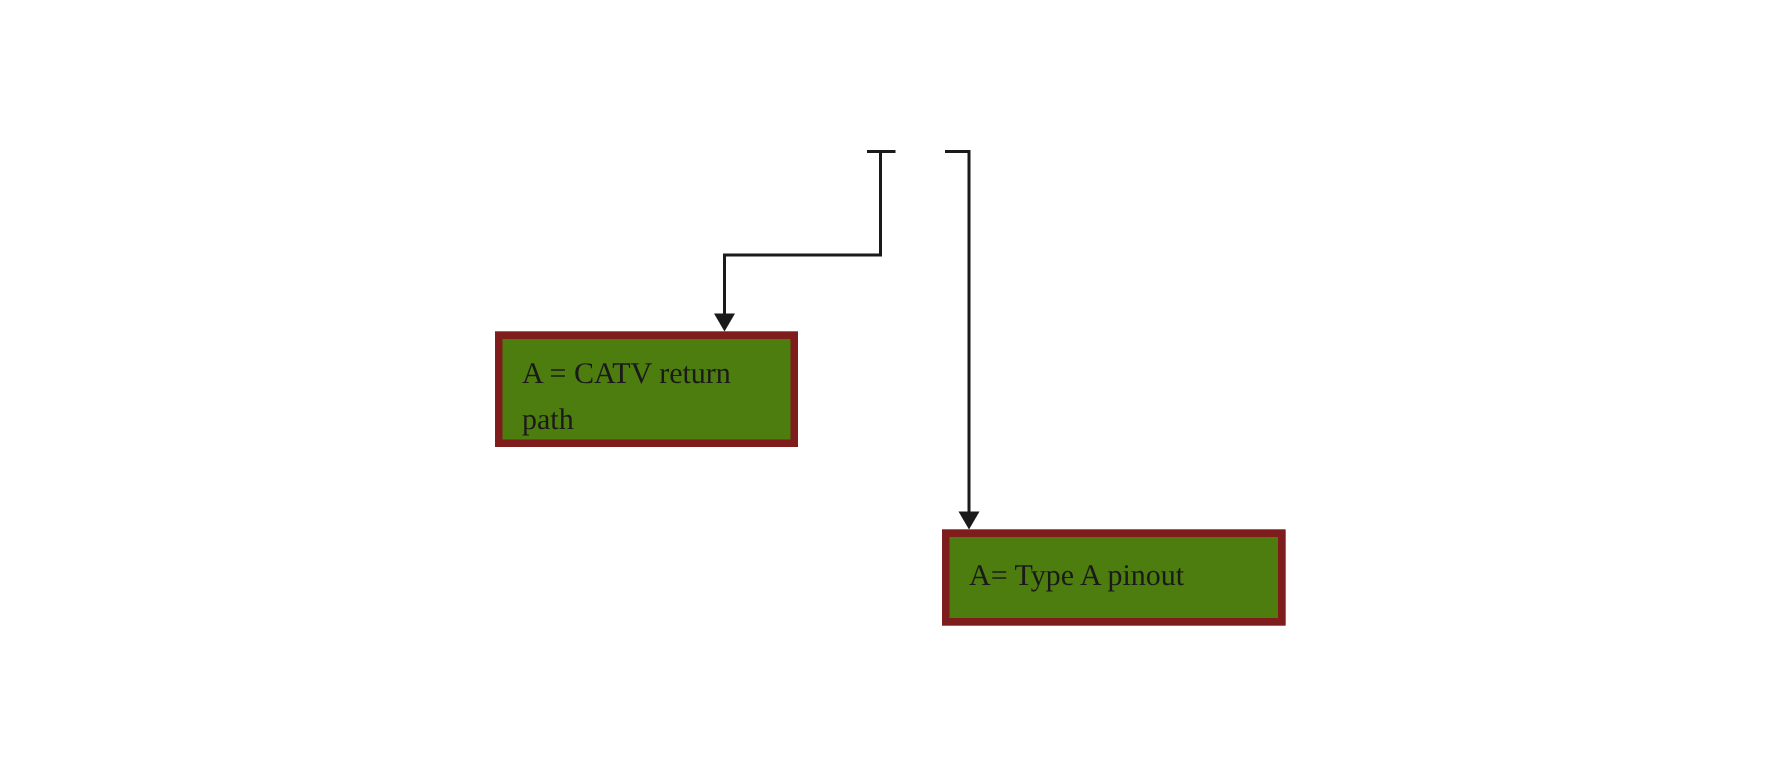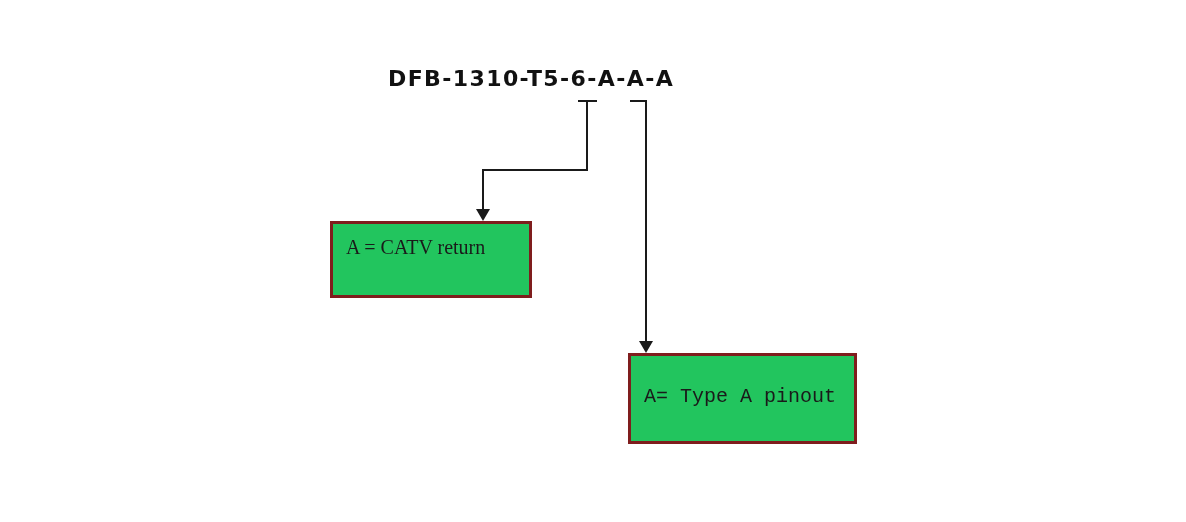--- a/index.html
+++ b/index.html
@@ -47,66 +47,65 @@
     stroke: #1a1a1a;
     stroke-width: 2;
   }
   .connectors polygon {
     fill: #1a1a1a;
     stroke: none;
   }
   .callout {
     position: absolute;
     box-sizing: border-box;
-    border: 3px solid #7f1d1d;
-    background: #22c55e;
+    border: 5px solid #7f1d1d;
+    background: #4d7c0f;
     font-family: "Liberation Serif", serif;
     font-size: 20px;
     line-height: 31px;
     color: #1a1a1a;
   }
   .callout-catv {
     left: 330px;
     top: 221px;
     width: 202px;
     height: 77px;
     padding: 8px 0 0 13px;
   }
   .callout-pinout {
     left: 628px;
     top: 353px;
     width: 229px;
-    height: 91px;
-    padding: 25px 0 0 13px;
-    font-family: Liberation Mono, monospace;
+    height: 64px;
+    padding: 11px 0 0 13px;
   }
 </style>
 </head>
 <body>
 
 <div class="page">
 
 
-  <div class="part-number">DFB-1310-T5-6-A-A-A</div>
 
   <svg class="connectors" width="1186" height="522" viewBox="0 0 1186 522">
 
     <g>
       <path d="M578,101 H597"></path>
       <path d="M587,101 V170 H483 V210"></path>
       <polygon points="476,209 490,209 483,221"></polygon>
     </g>
 
     <g>
       <path d="M630,101 H646 V342"></path>
       <polygon points="639,341 653,341 646,353"></polygon>
     </g>
   </svg>
 
   <div class="callout callout-catv">
     <div>A = CATV return</div>
+    <div>path</div>
   </div>
 
   <div class="callout callout-pinout">
     <div>A= Type A pinout</div>
   </div>
 
 </div>
 
 </body></html>

